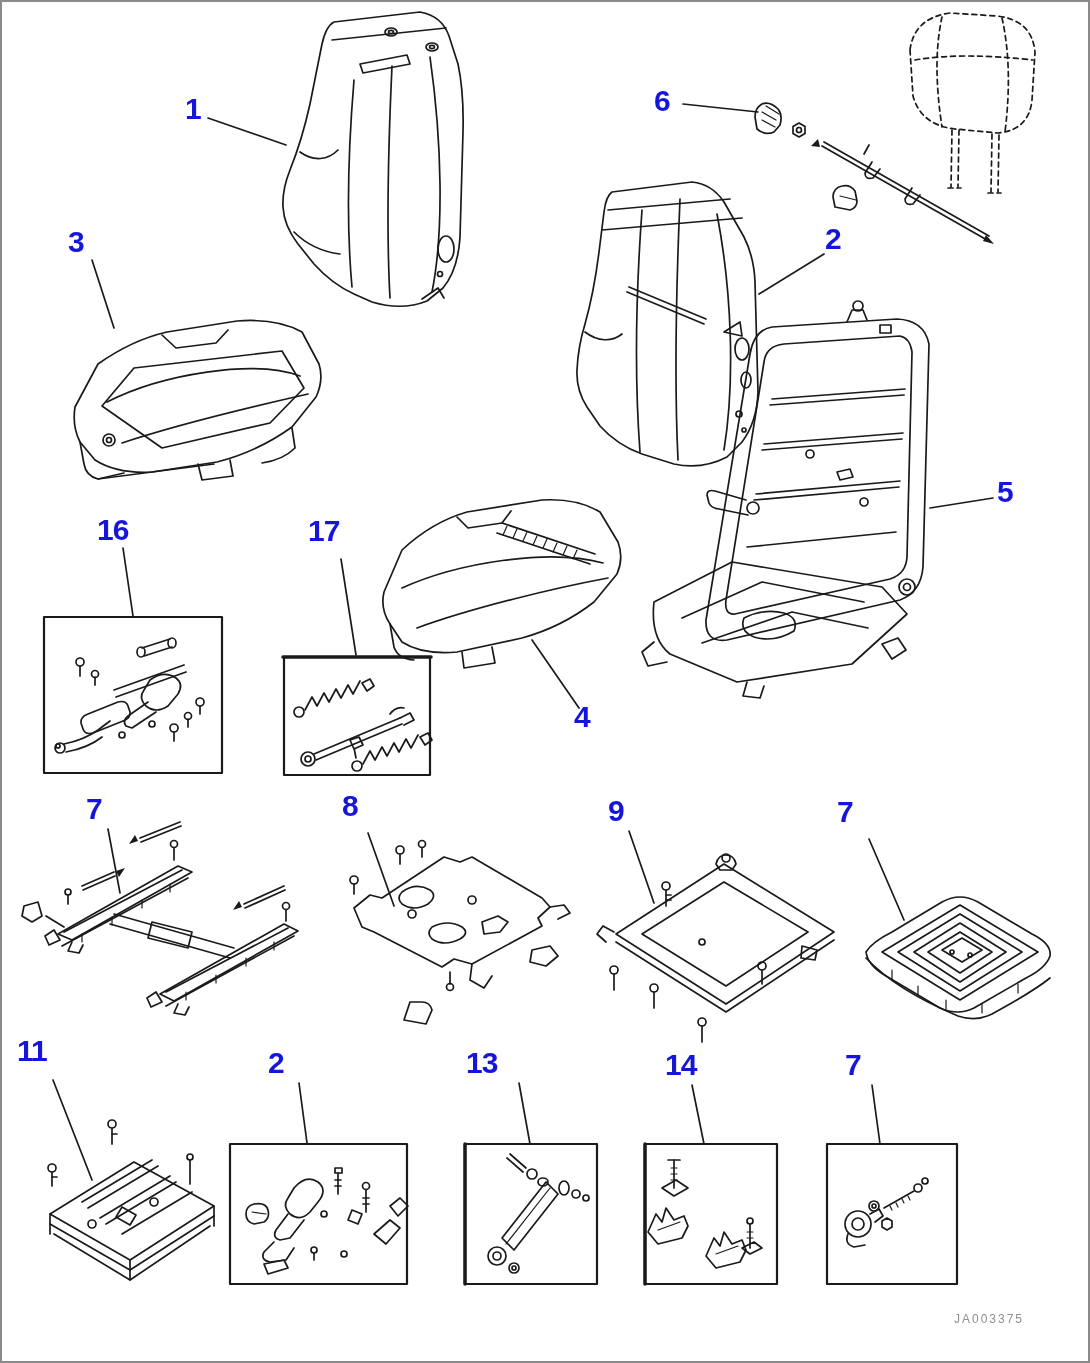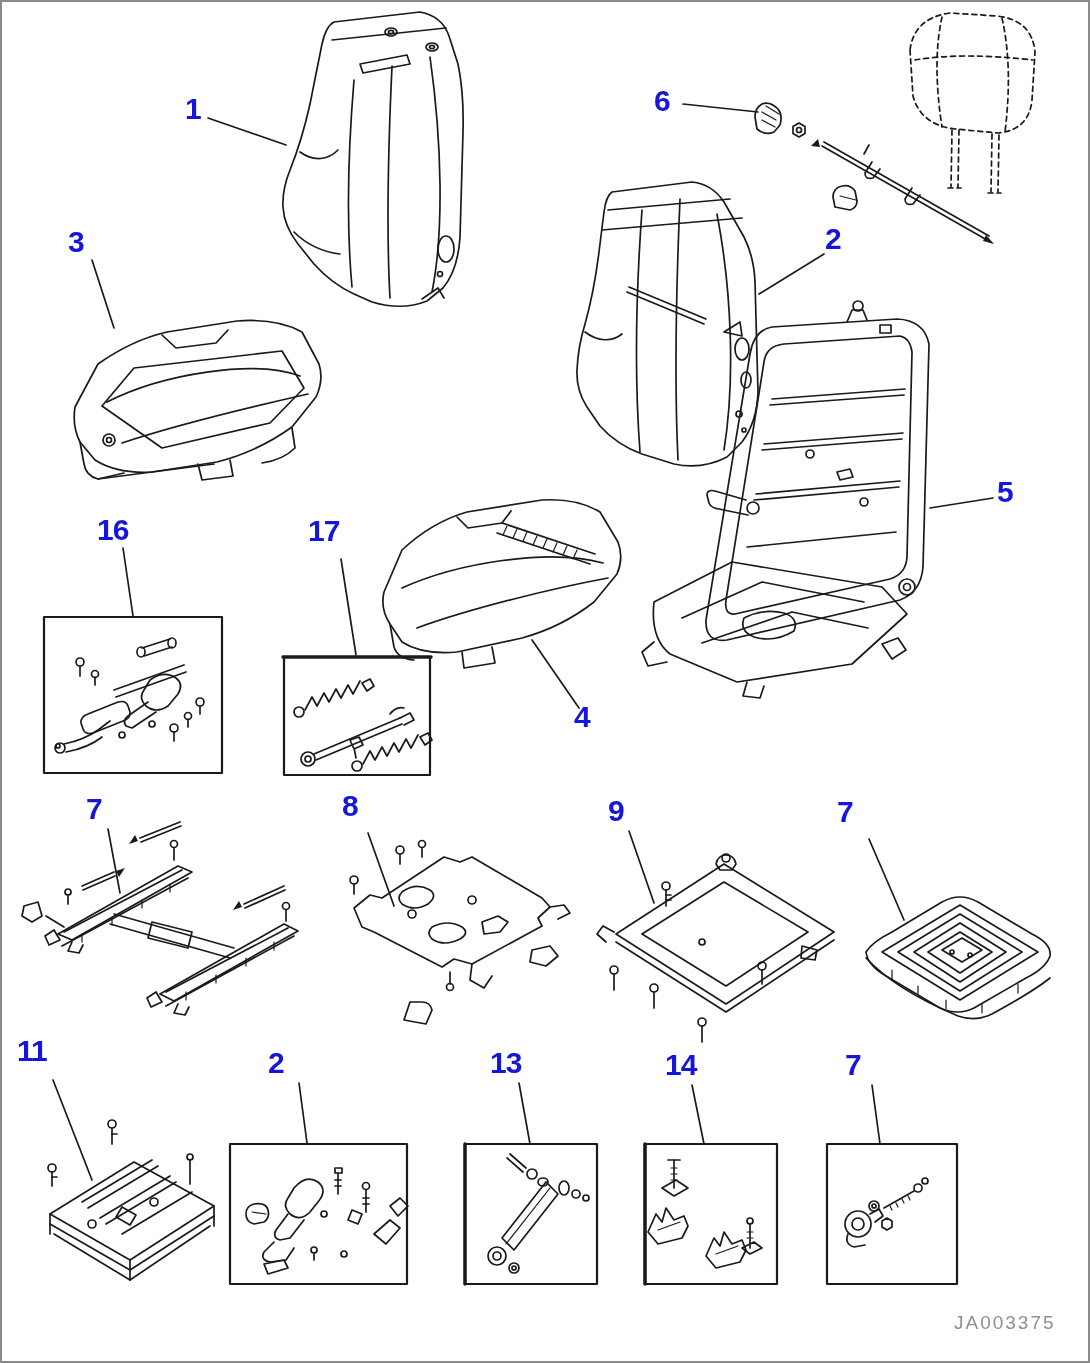--- a/index.html
+++ b/index.html
@@ -29,21 +29,21 @@
     color:#1515dc;
     font-weight:bold;
     font-size:30px;
     line-height:1;
     letter-spacing:-1px;
   }
   .watermark{
     position:absolute;
     left:952px;top:1310px;
     color:#8f8f8f;
-    font-size:19px;
+    font-size:12px;
     letter-spacing:2px;
   }
 </style>
 </head>
 <body>
 
 <div class="page">
 
 <svg class="art" width="1090" height="1363" viewBox="0 0 1090 1363">
 
@@ -436,21 +436,21 @@
 <div class="callout" style="left:66px;top:225px">3</div>
 <div class="callout" style="left:572px;top:700px">4</div>
 <div class="callout" style="left:995px;top:475px">5</div>
 <div class="callout" style="left:652px;top:84px">6</div>
 <div class="callout" style="left:84px;top:792px">7</div>
 <div class="callout" style="left:340px;top:789px">8</div>
 <div class="callout" style="left:606px;top:794px">9</div>
 <div class="callout" style="left:835px;top:795px">7</div>
 <div class="callout" style="left:15px;top:1034px">11</div>
 <div class="callout" style="left:266px;top:1046px">2</div>
-<div class="callout" style="left:488px;top:1046px">13</div>
+<div class="callout" style="left:464px;top:1046px">13</div>
 <div class="callout" style="left:663px;top:1048px">14</div>
 <div class="callout" style="left:843px;top:1048px">7</div>
 <div class="callout" style="left:95px;top:513px">16</div>
 <div class="callout" style="left:306px;top:514px">17</div>
 
 <div class="watermark">JA003375</div>
 
 </div>
 
 </body></html>

